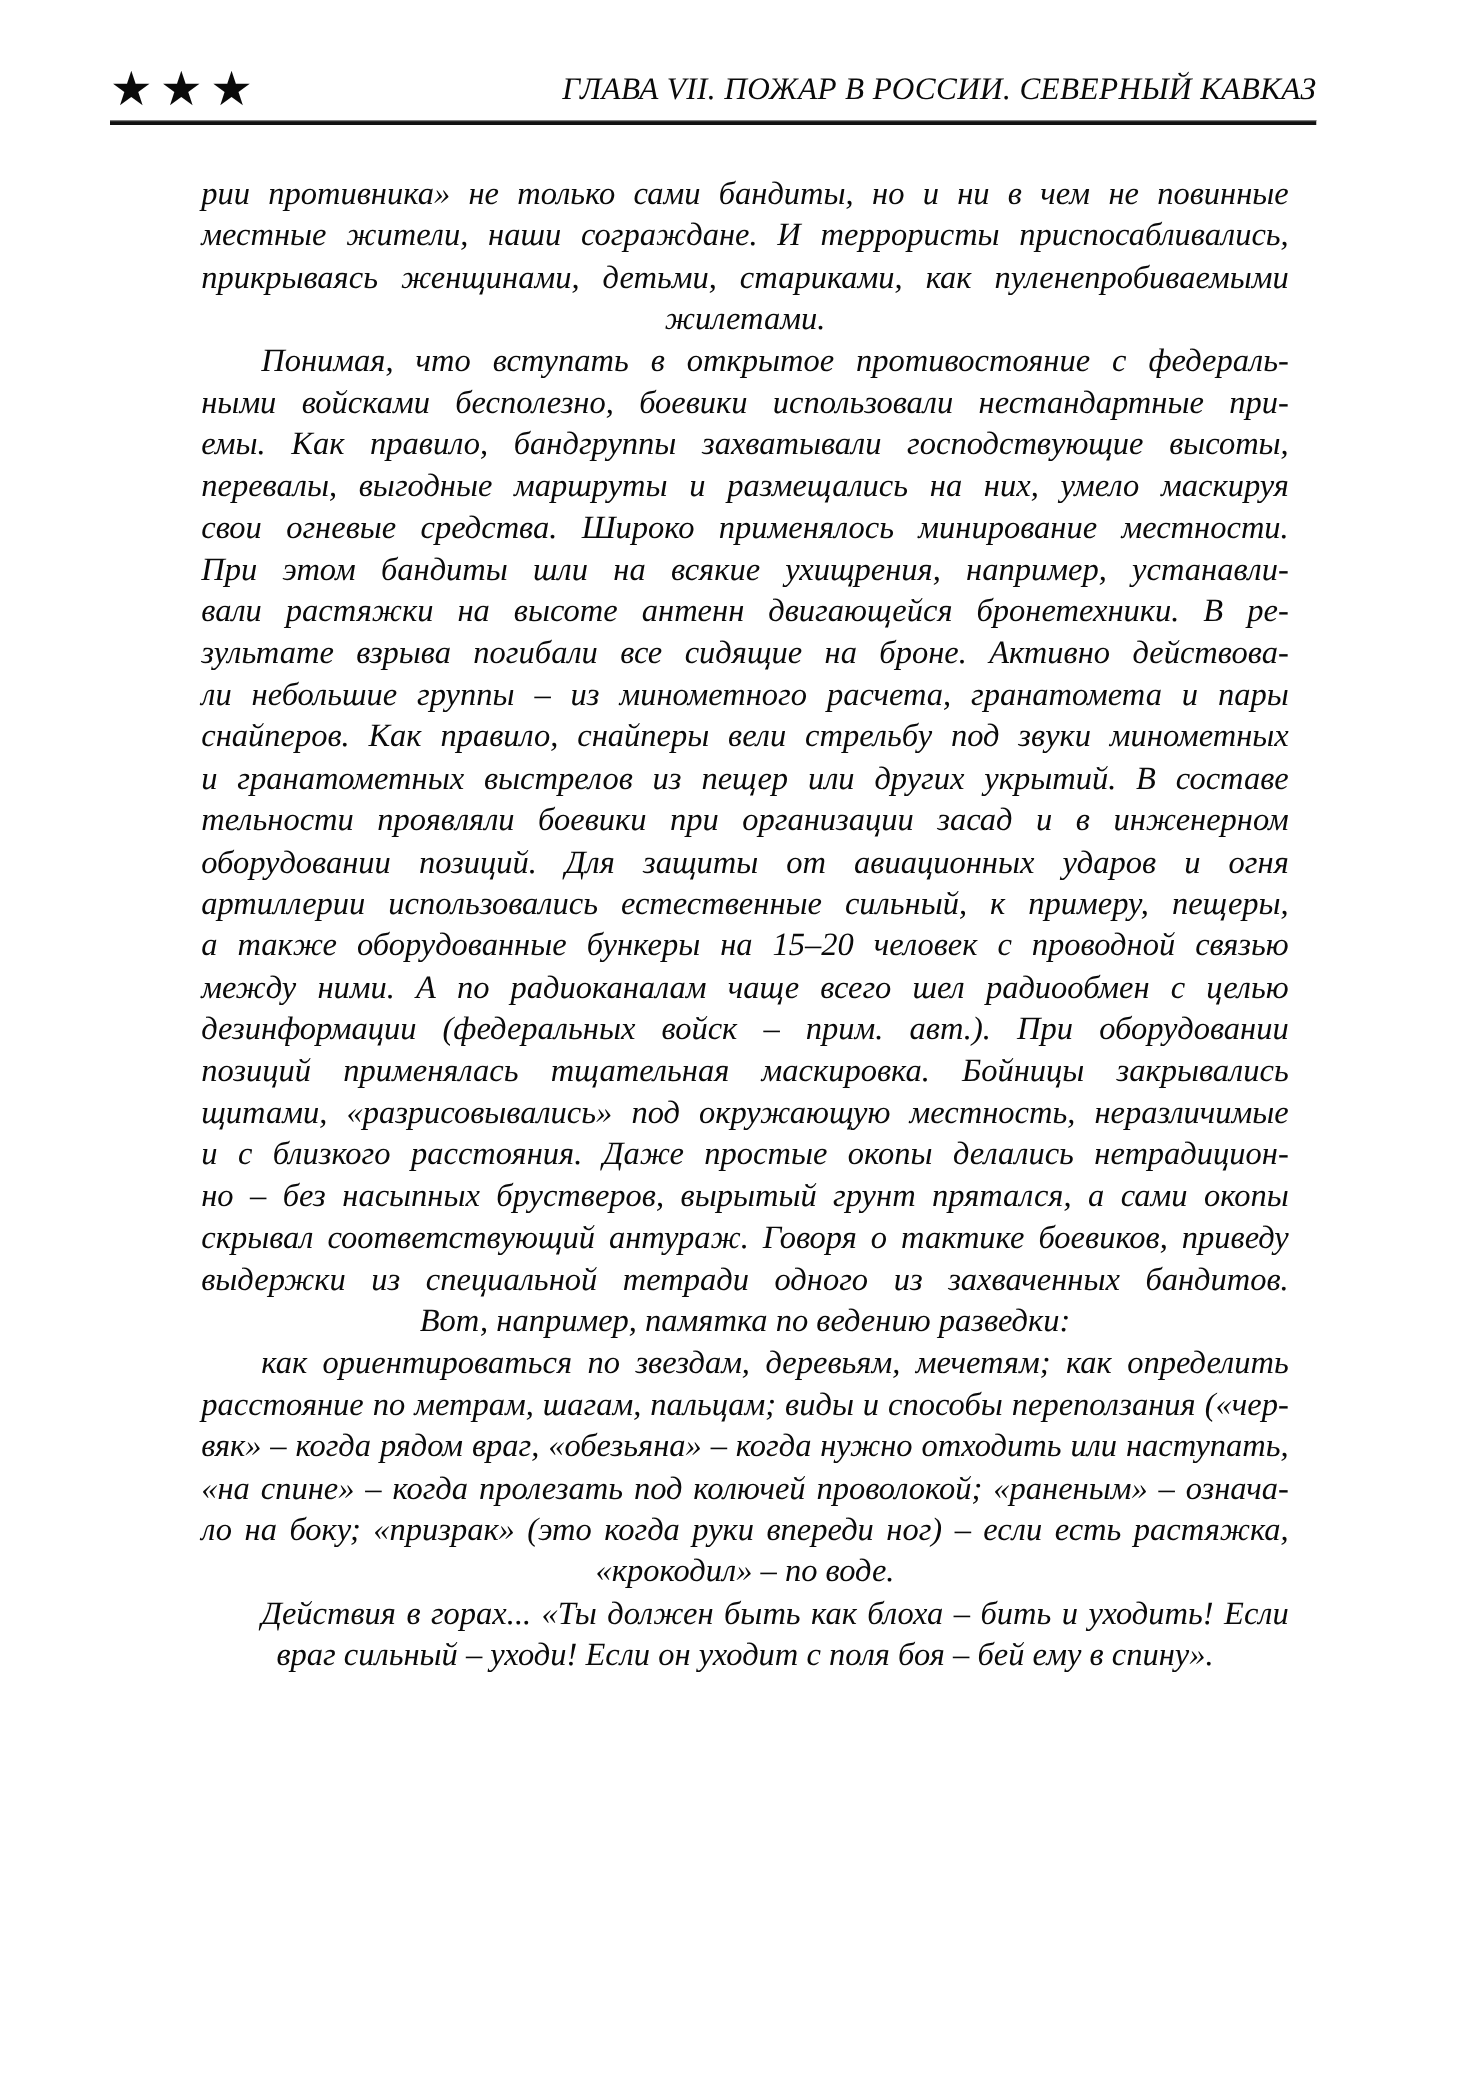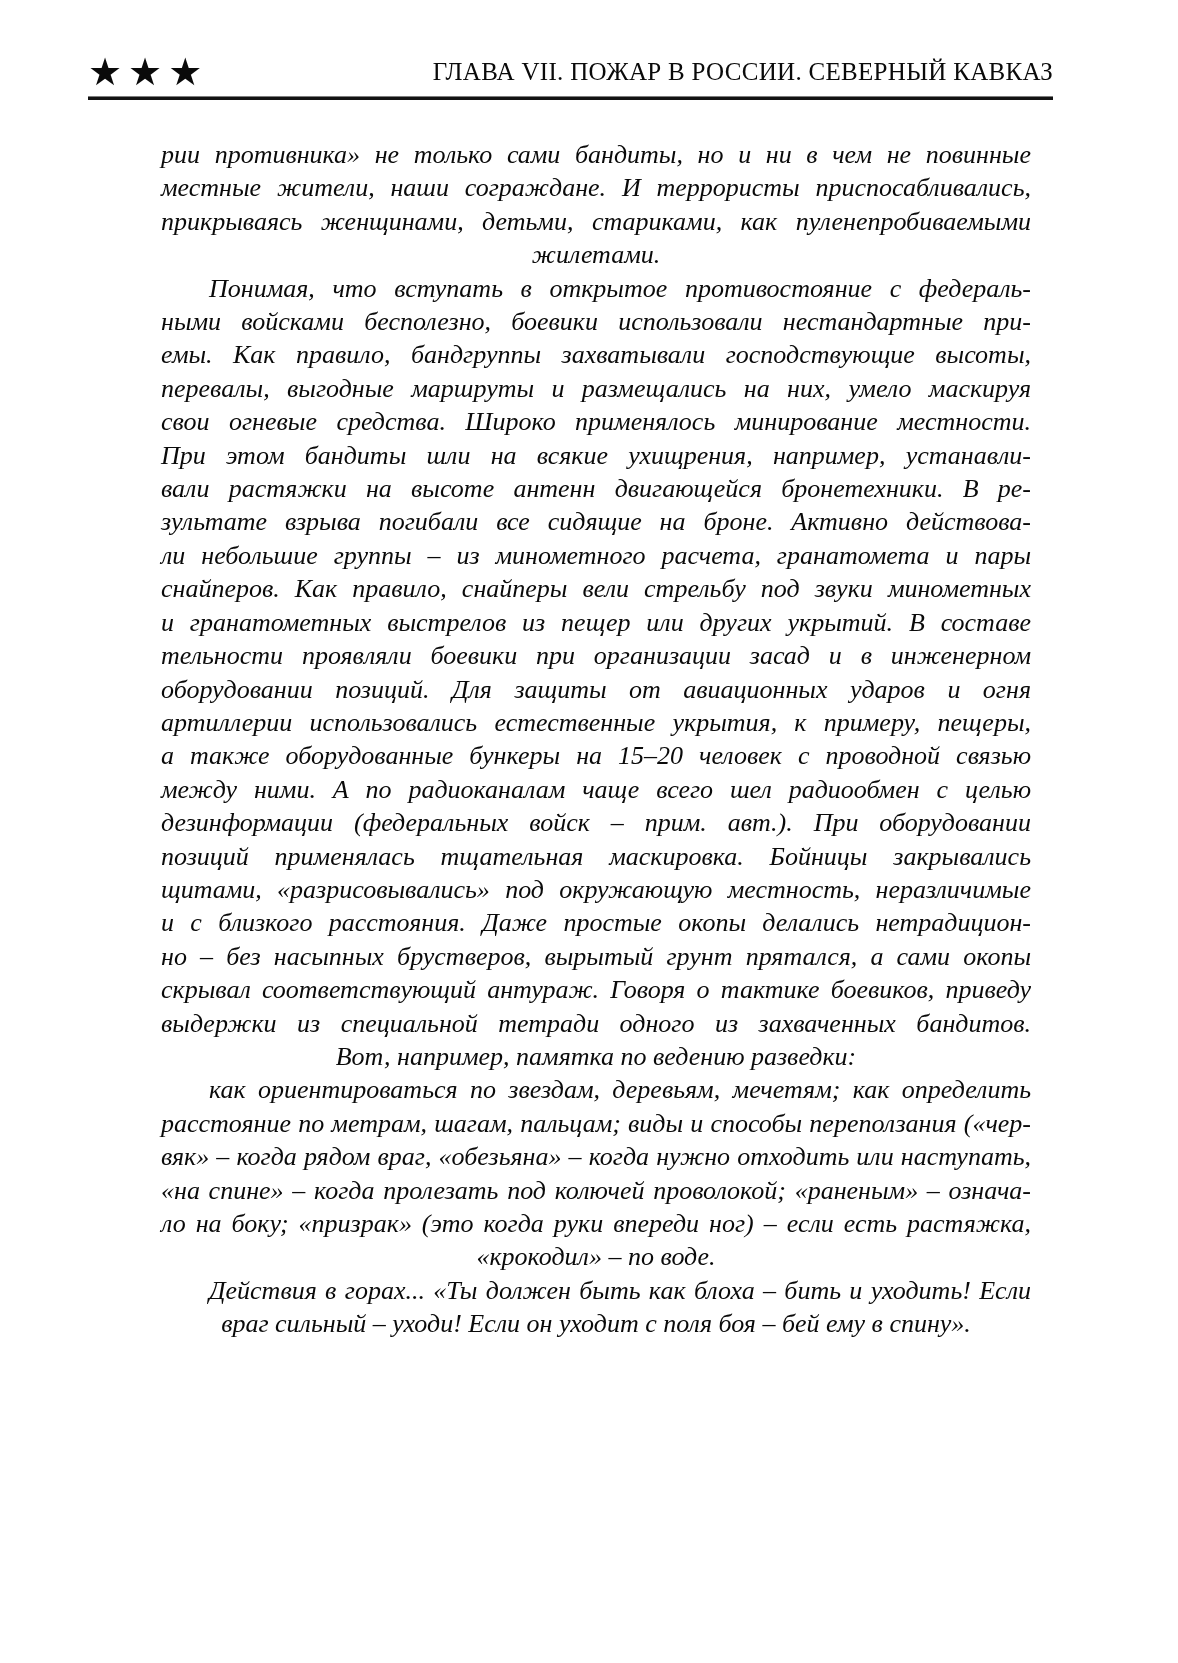--- a/index.html
+++ b/index.html
@@ -27,20 +27,21 @@
     align-items: center;
   }
   .stars {
     font-size: 38px;
     line-height: 1;
     letter-spacing: 6px;
     font-style: normal;
     color: #0a0a0a;
   }
   .running-title {
+    font-style: italic;
     font-size: 25px;
     letter-spacing: 0.3px;
     white-space: nowrap;
     color: #0a0a0a;
   }
   .header-rule {
     position: absolute;
     left: 88px;
     top: 96px;
     width: 965px;
@@ -95,21 +96,21 @@
         <div class="line">перевалы, выгодные маршруты и размещались на них, умело маскируя</div>
         <div class="line">свои огневые средства. Широко применялось минирование местности.</div>
         <div class="line">При этом бандиты шли на всякие ухищрения, например, устанавли-</div>
         <div class="line">вали растяжки на высоте антенн двигающейся бронетехники. В ре-</div>
         <div class="line">зультате взрыва погибали все сидящие на броне. Активно действова-</div>
         <div class="line">ли небольшие группы – из минометного расчета, гранатомета и пары</div>
         <div class="line">снайперов. Как правило, снайперы вели стрельбу под звуки минометных</div>
         <div class="line">и гранатометных выстрелов из пещер или других укрытий. В составе</div>
         <div class="line">тельности проявляли боевики при организации засад и в инженерном</div>
         <div class="line">оборудовании позиций. Для защиты от авиационных ударов и огня</div>
-        <div class="line">артиллерии использовались естественные укрытия, к примеру, пещеры,</div>
+        <div class="line">артиллерии использовались естественные сильный, к примеру, пещеры,</div>
         <div class="line">а также оборудованные бункеры на 15–20 человек с проводной связью</div>
         <div class="line">между ними. А по радиоканалам чаще всего шел радиообмен с целью</div>
         <div class="line">дезинформации (федеральных войск – прим. авт.). При оборудовании</div>
         <div class="line">позиций применялась тщательная маскировка. Бойницы закрывались</div>
         <div class="line">щитами, «разрисовывались» под окружающую местность, неразличимые</div>
         <div class="line">и с близкого расстояния. Даже простые окопы делались нетрадицион-</div>
         <div class="line">но – без насыпных брустверов, вырытый грунт прятался, а сами окопы</div>
         <div class="line">скрывал соответствующий антураж. Говоря о тактике боевиков, приведу</div>
         <div class="line">выдержки из специальной тетради одного из захваченных бандитов.</div>
         <div class="line last">Вот, например, памятка по ведению разведки:</div>

